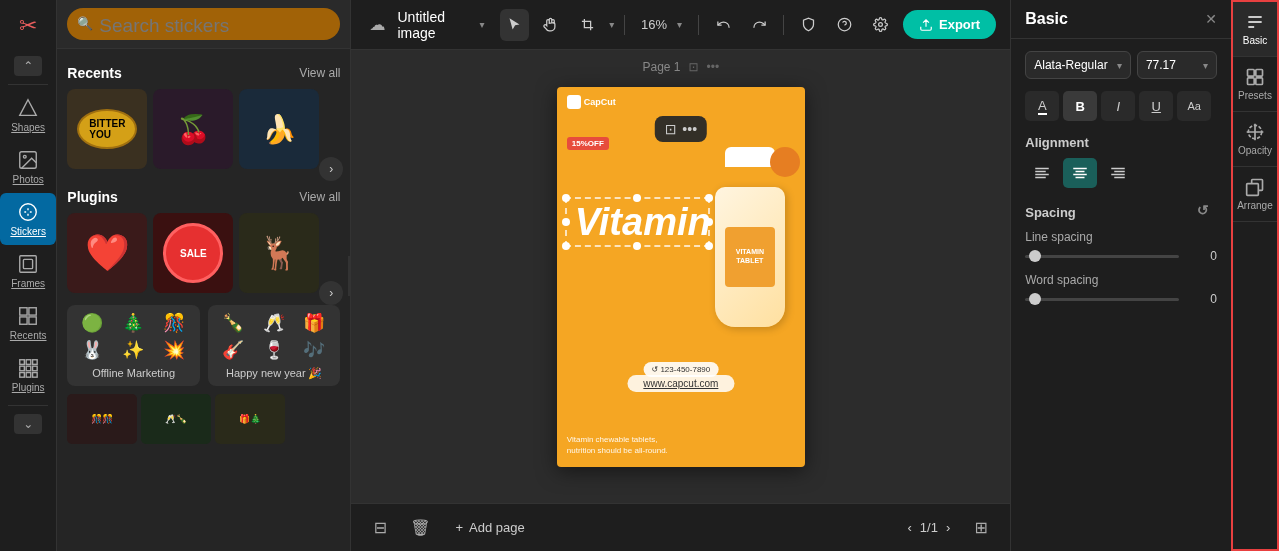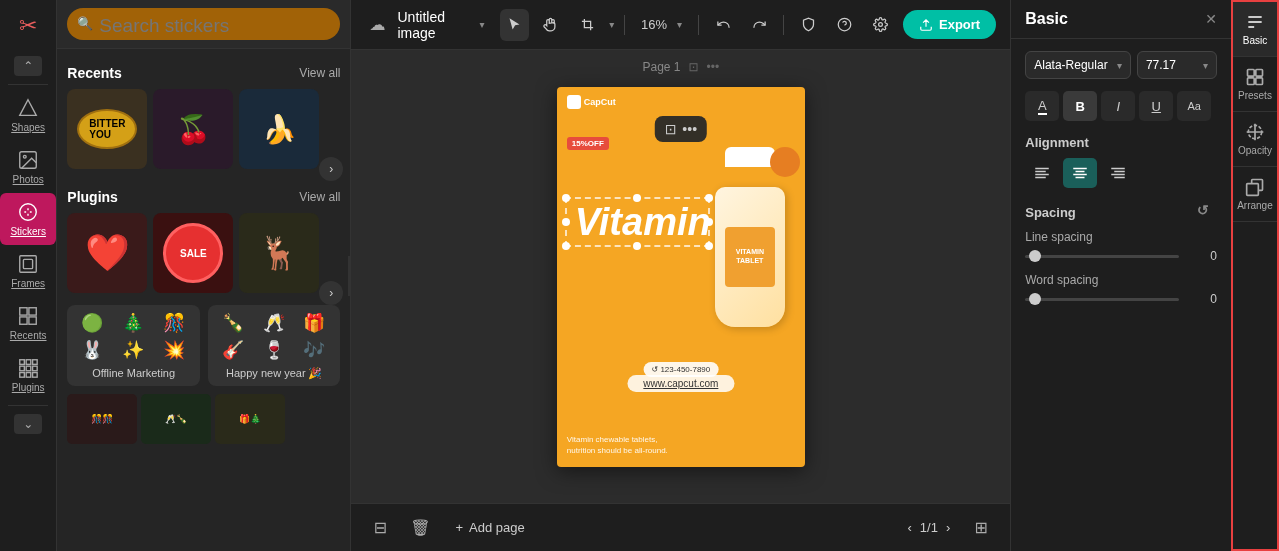--- a/index.html
+++ b/index.html
@@ -704,21 +704,21 @@
 
   <div class="sidebar-nav-item">
     <svg viewBox="0 0 24 24" fill="none" stroke="currentColor" stroke-width="1.5">
       <rect x="3" y="3" width="18" height="18" rx="2"></rect>
       <circle cx="8.5" cy="8.5" r="1.5"></circle>
       <path d="M21 15l-5-5L5 21"></path>
     </svg>
     <span>Photos</span>
   </div>
 
-  <div class="sidebar-nav-item active" style="background:#be185d; color:#fff;">
+  <div class="sidebar-nav-item active" style="background:#0369a1; color:#fff;">
     <svg viewBox="0 0 24 24" fill="none" stroke="currentColor" stroke-width="1.5">
       <circle cx="12" cy="12" r="9"></circle>
       <path d="M12 8v2M8 12h2M14 12h2M12 14v2"></path>
     </svg>
     <span>Stickers</span>
   </div>
 
   <div class="sidebar-nav-item">
     <svg viewBox="0 0 24 24" fill="none" stroke="currentColor" stroke-width="1.5">
       <rect x="3" y="3" width="18" height="18" rx="1"></rect>

